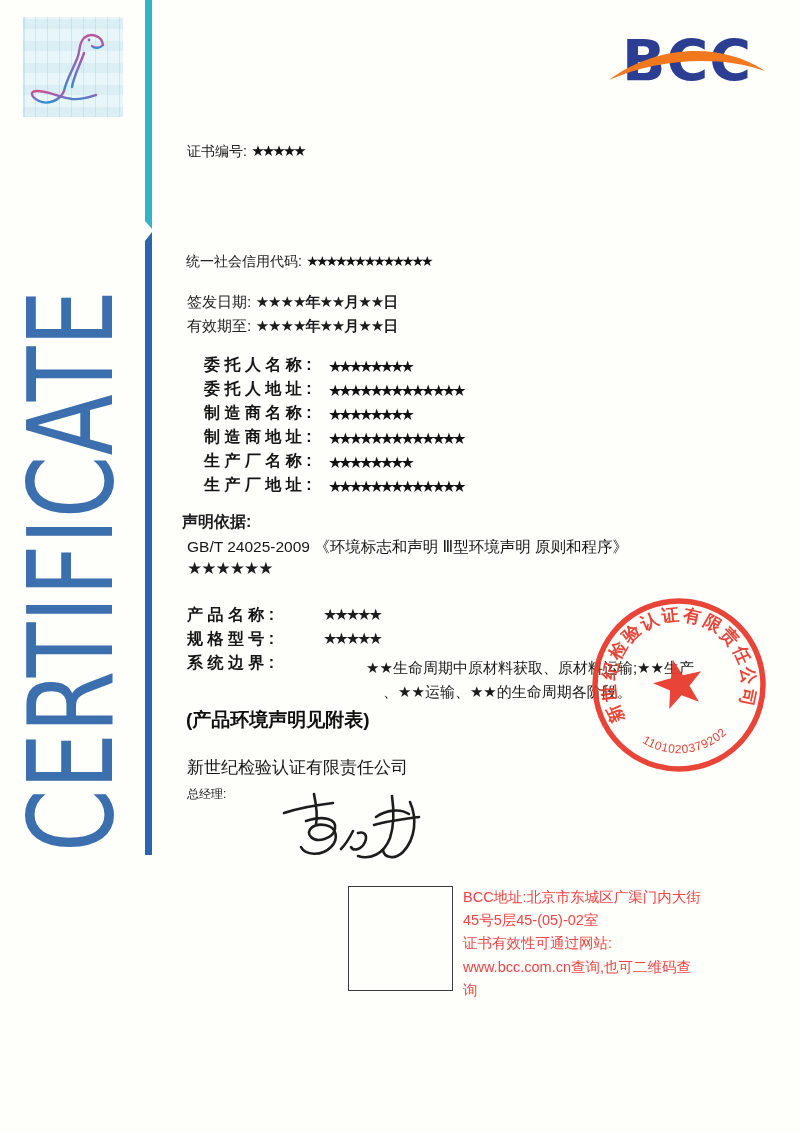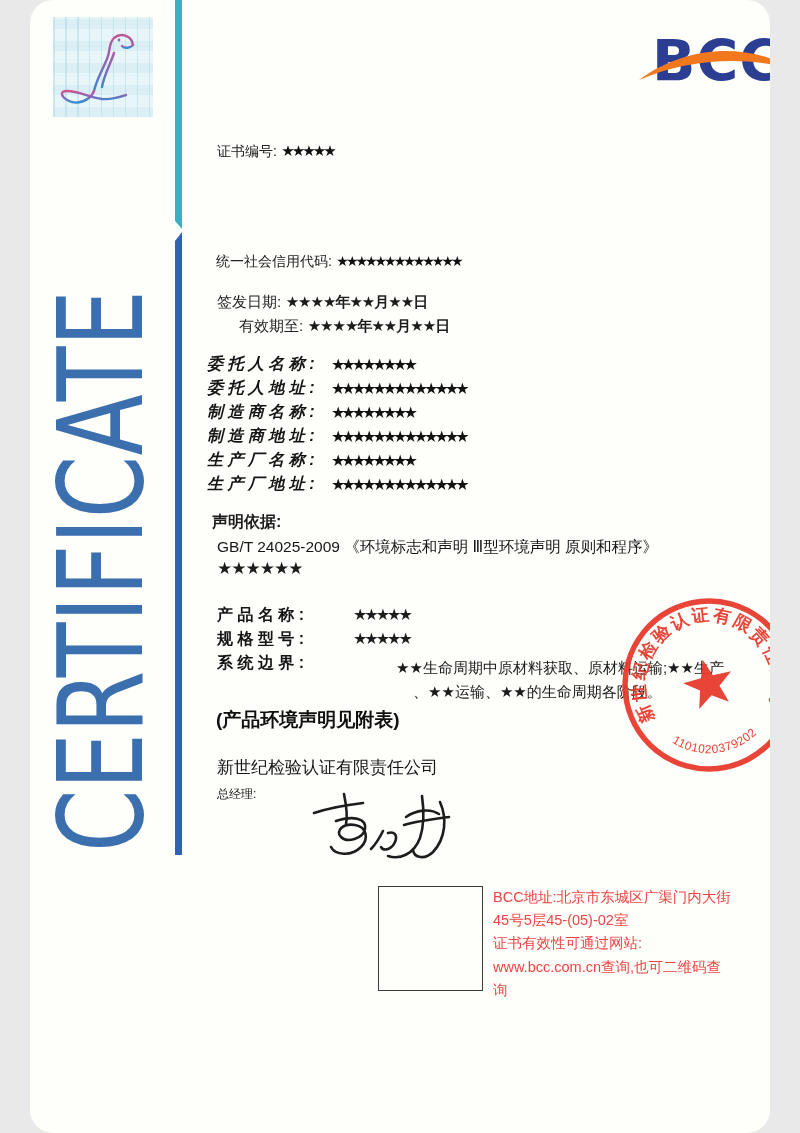--- a/index.html
+++ b/index.html
@@ -1,19 +1,19 @@
 <!DOCTYPE html>
 <html><head>
 <meta charset="utf-8">
 <style>
   html,body{margin:0;padding:0;background:#e9e9e9;}
   .page{
-    position:relative;width:740px;height:1133px;background:#fefefb;
+    position:relative;width:800px;height:1133px;background:#fefefb;
     font-family:"Liberation Sans","DejaVu Sans",sans-serif;color:#1c1c1c;
-    overflow:hidden;margin:0 auto;border-radius:23px;
+    overflow:hidden;margin:0 auto;
   }
   .abs{position:absolute;}
 
   
   .wm-box{
     left:23px;top:17px;width:100px;height:100px;
     background:
       repeating-linear-gradient(90deg, rgba(167,214,226,.45) 0 1.5px, rgba(255,255,255,0) 1.5px 12px),
       repeating-linear-gradient(0deg, rgba(190,226,236,.35) 0 10px, rgba(230,245,249,.5) 10px 22px),
       #eaf6f9;
@@ -34,24 +34,24 @@
   .lbl{font-size:14px;color:#222;}
   .lbl15{font-size:15px;color:#222;}
   .stars{font-weight:700;letter-spacing:-3px;color:#111;}
   .s14{font-size:14px;}.s15{font-size:15px;}
 
   .cert-no{left:187px;top:142px;}
   .doc-title{left:184px;top:163px;font-size:41px;font-weight:700;color:#0f0f0f;letter-spacing:1px;
     font-family:"Liberation Serif","DejaVu Serif","Liberation Sans",sans-serif;}
   .credit{left:186px;top:252px;}
   .d-issue{left:187px;top:293px;}
-  .d-expiry{left:187px;top:317px;margin-left:22px;}
+  .d-expiry{left:187px;top:317px;}
   .dateval{font-weight:700;font-size:15px;letter-spacing:-1px;}
 
-  .party-row{left:177px;height:24px;display:flex;align-items:center;font-style:italic;}
+  .party-row{left:204px;height:24px;display:flex;align-items:flex-end;}
   .party-row .plabel{display:inline-block;width:124px;font-weight:700;font-size:16px;white-space:pre;color:#151515;}
   .party-row .pval{font-weight:700;font-size:16px;letter-spacing:-4px;color:#111;}
 
   .decl-h{left:182px;top:512px;font-weight:700;font-size:16px;}
   .decl-std{left:187px;top:537px;font-size:15.5px;color:#161616;}
   .decl-stars{left:187px;top:558px;font-weight:700;font-size:17px;letter-spacing:-1px;}
 
   .prod-row{left:187px;display:flex;justify-content:center;}
   .prod-row .plabel{display:inline-block;width:136px;font-weight:700;font-size:16px;white-space:pre;color:#151515;}
   .prod-row .pval{font-weight:700;font-size:16px;letter-spacing:-3px;}

